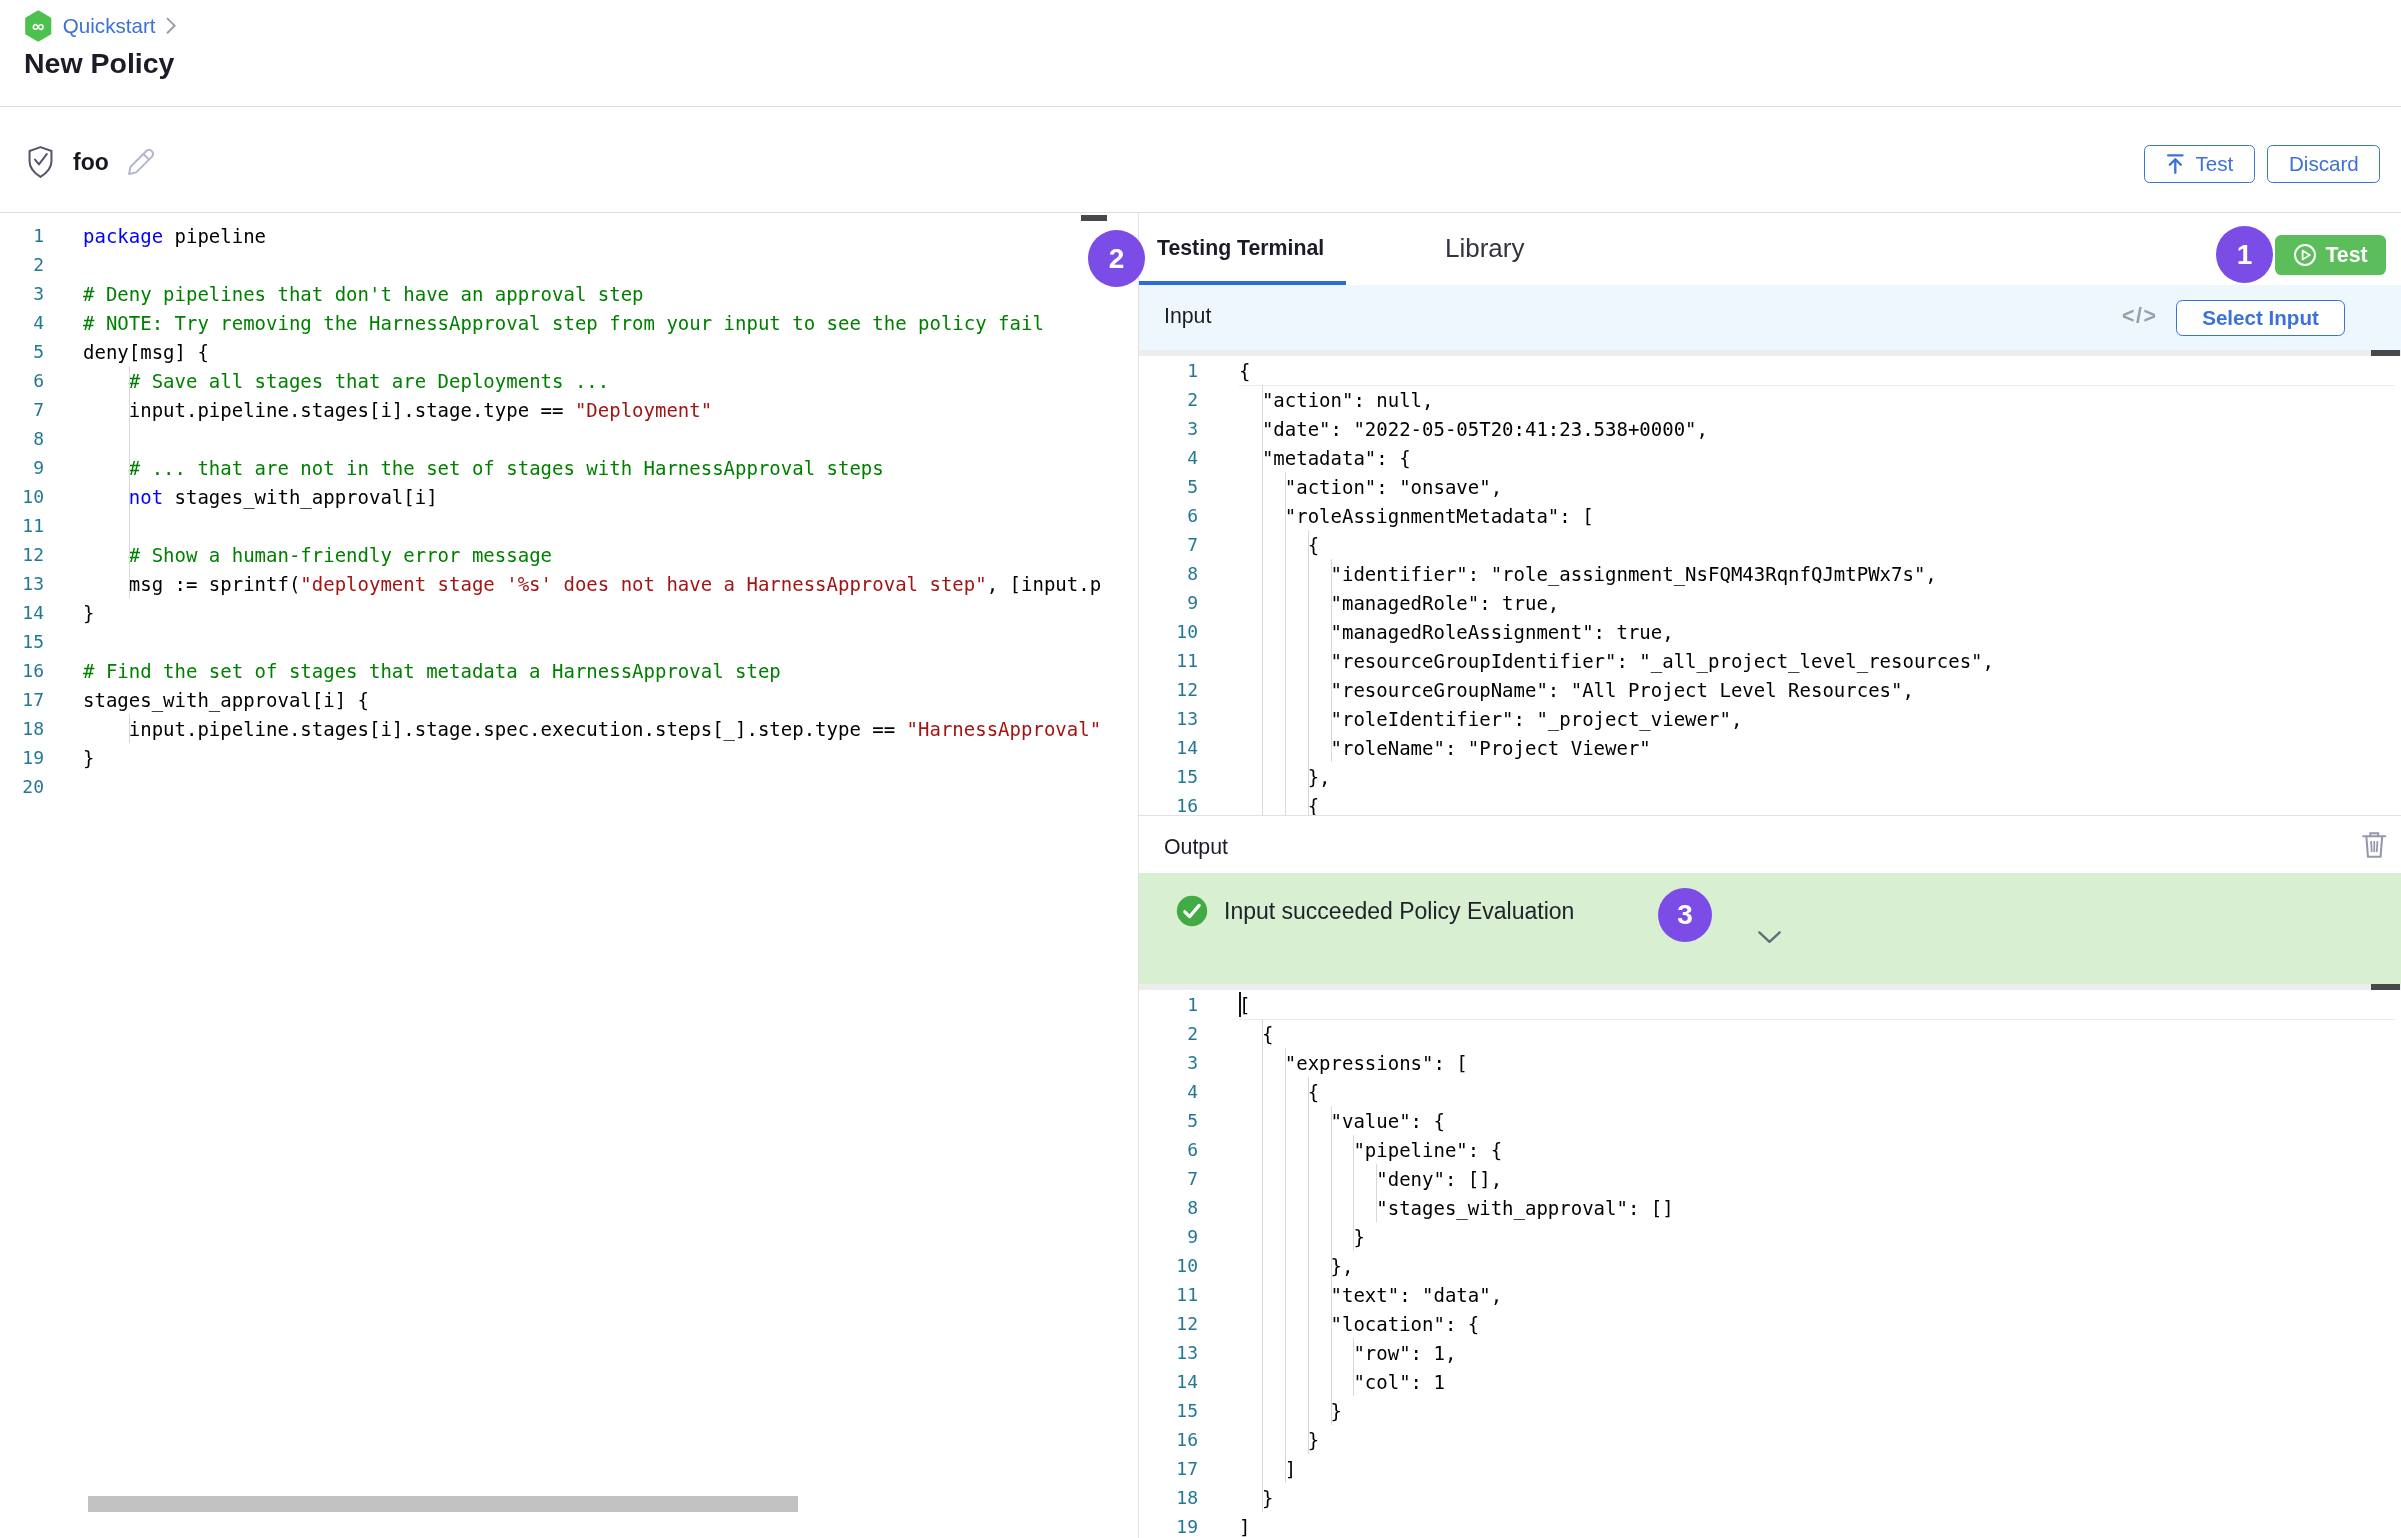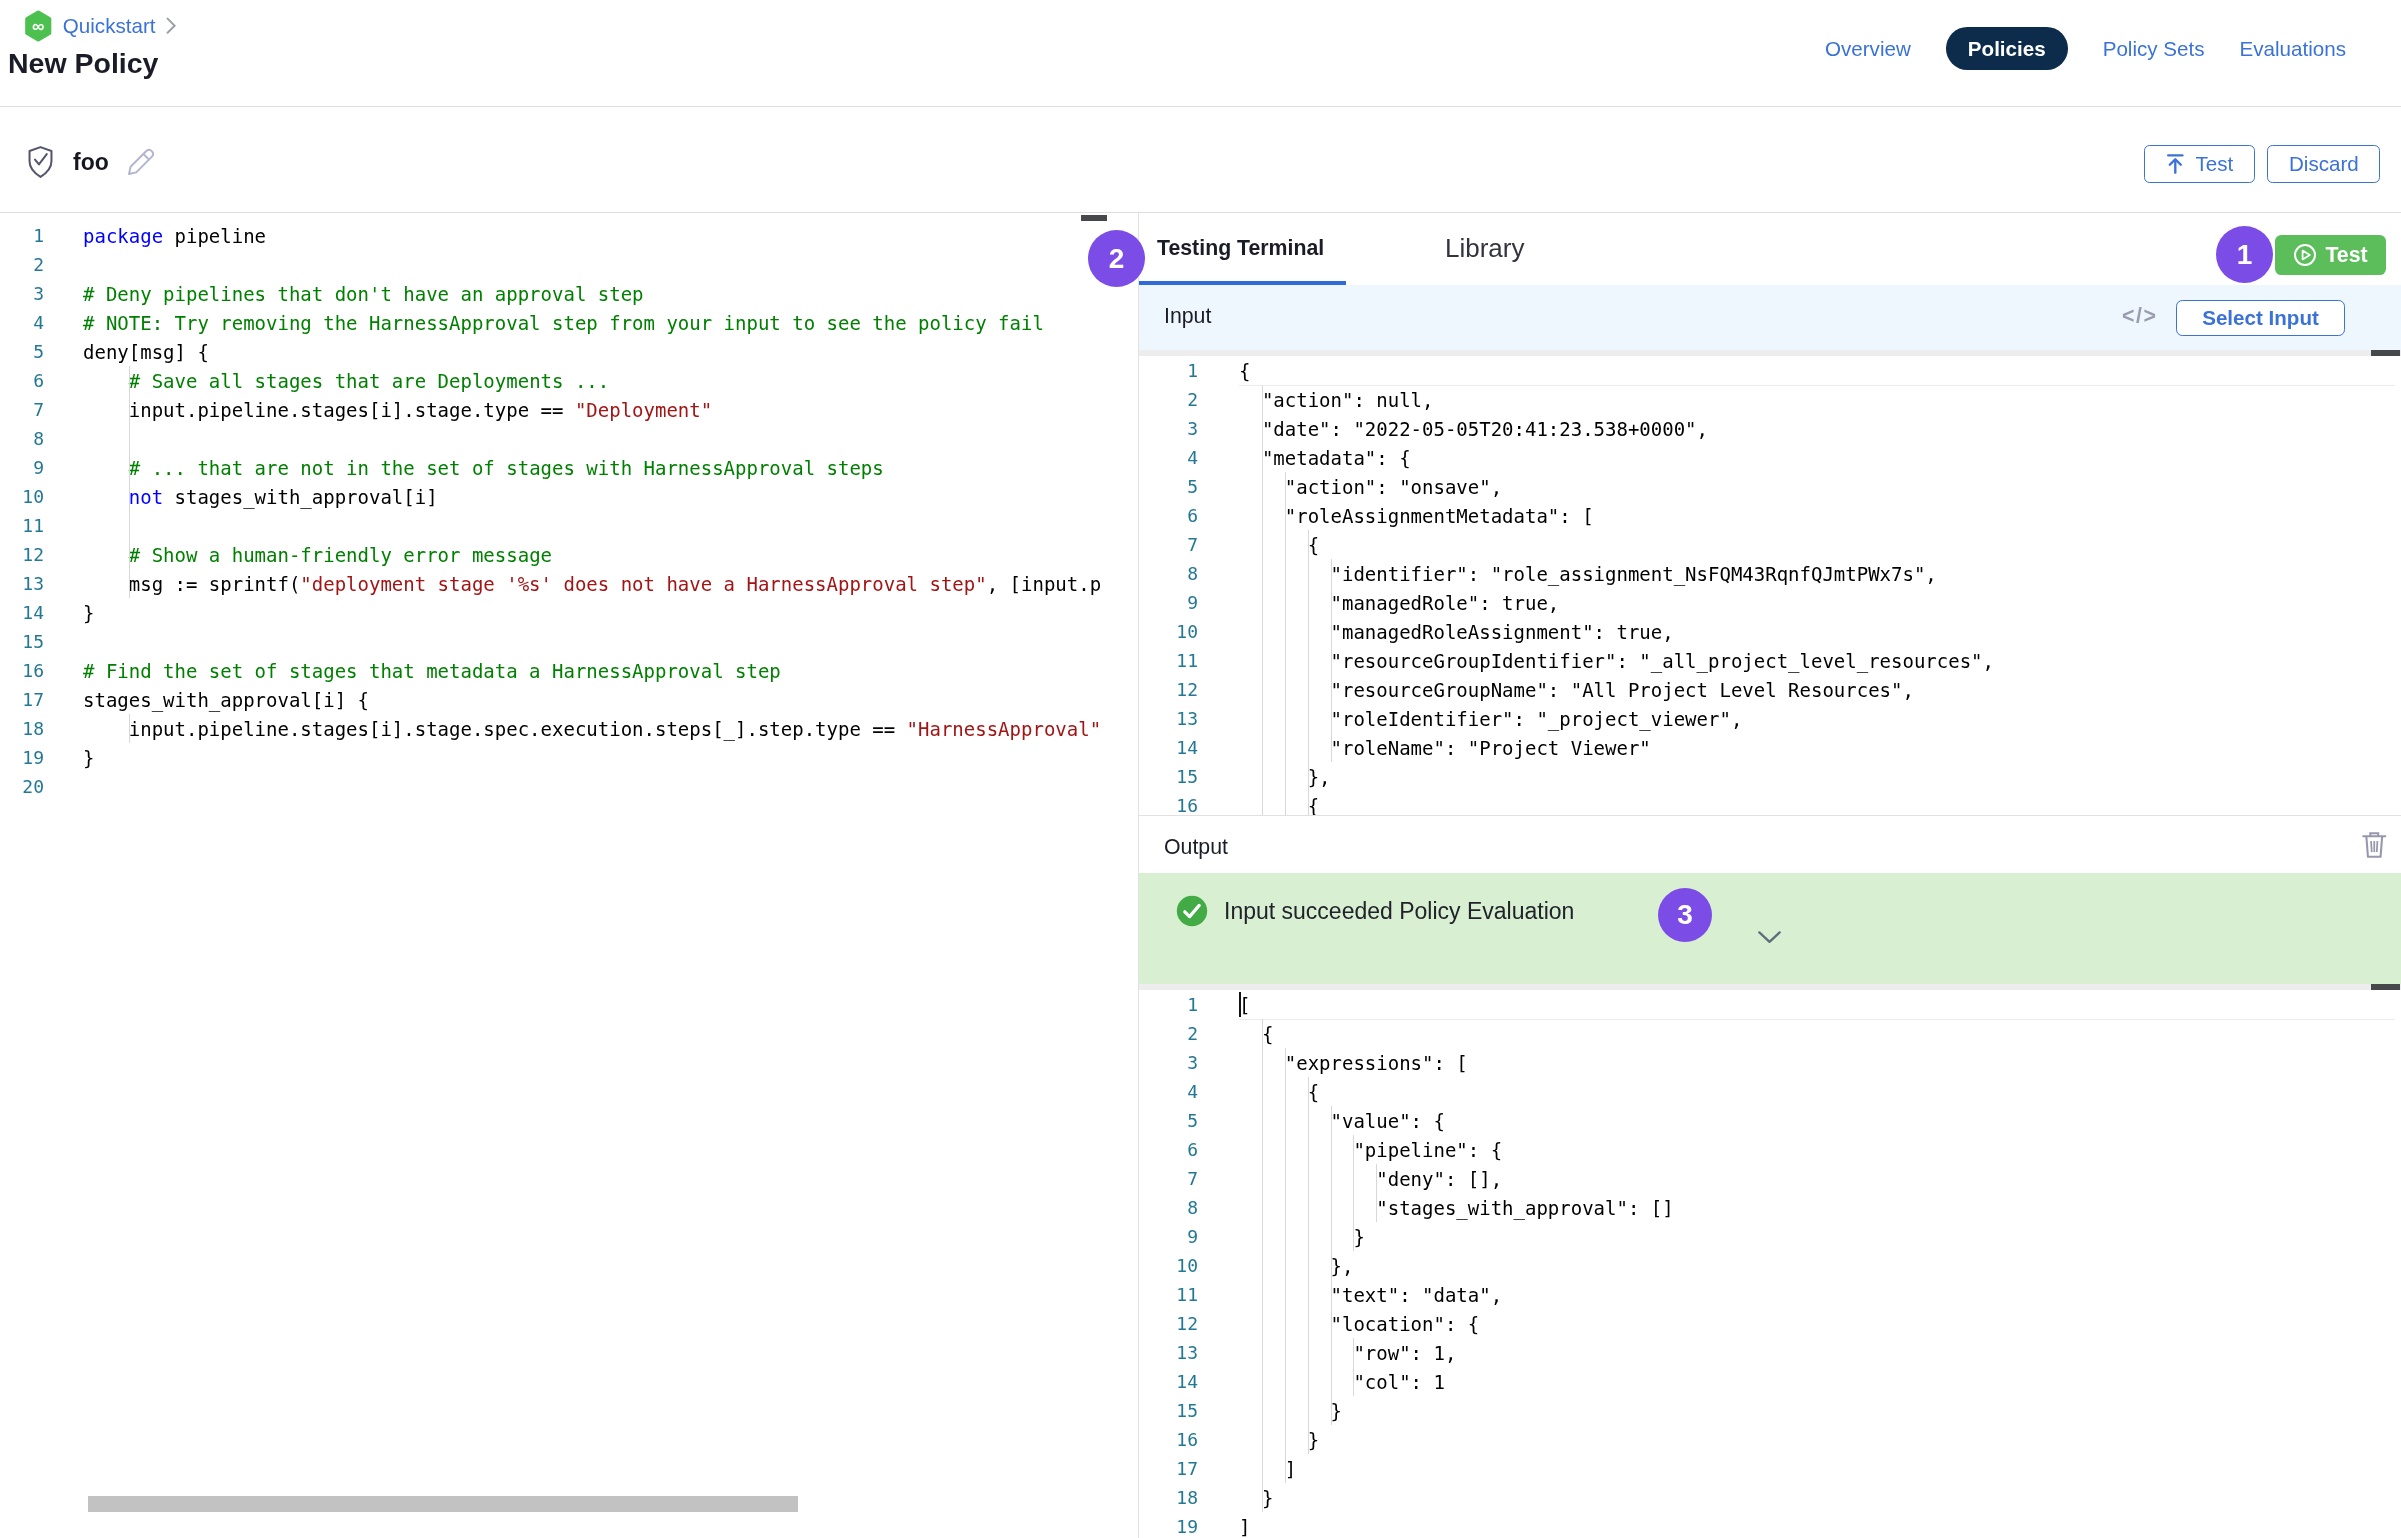--- a/index.html
+++ b/index.html
@@ -2,21 +2,21 @@
 <html style="font-size:12.6px"><head>
 <meta charset="utf-8">
 <style>
   html,body{margin:0;padding:0;background:#fff;}
   body{font-family:"Liberation Sans",sans-serif;color:#1e1e2d;}
   .page{position:relative;width:2401px;height:1538px;background:#fff;overflow:hidden;}
   .hr{position:absolute;left:0;right:0;height:0.8px;background:#dcdde3;}
   
   .breadcrumb{position:absolute;left:24px;top:9.5px;display:flex;align-items:center;gap:10.3px;}
   .crumb-link{font-size:20.6px;color:#3b72d8;cursor:pointer;}
-  .page-title{position:absolute;left:8px;top:47px;font-size:28.5px;font-weight:700;color:#1c1c28;}
+  .page-title{position:absolute;left:24px;top:47px;font-size:28.5px;font-weight:700;color:#1c1c28;}
   .nav{position:absolute;right:55px;top:27px;height:43px;display:flex;align-items:center;gap:35px;}
   .nav-link{font-size:20.6px;color:#3b72d8;font-weight:500;cursor:pointer;}
   .nav-pill{background:#0d2b4a;color:#fff;font-weight:700;border-radius:21.3px;padding:9.5px 22px;font-size:20.6px;cursor:pointer;}
   
   .name-row{position:absolute;left:24px;top:144px;display:flex;align-items:center;gap:16px;}
   .policy-name{font-size:23px;font-weight:700;color:#17171f;}
   .btns{position:absolute;right:20.6px;top:145px;display:flex;gap:12.6px;}
   .btn-outline{display:flex;align-items:center;justify-content:center;gap:9.5px;height:38px;padding:0 20.6px;
     border:1.6px solid #3b72d8;border-radius:5.5px;color:#3b72d8;font-size:20.6px;font-weight:500;background:#fff;cursor:pointer;}
   
@@ -75,26 +75,20 @@
     </span>
     <span class="crumb-link">Quickstart</span>
     <span style="display:flex;">
       <svg width="11" height="17.4" viewBox="0 0 14 22">
           <polyline points="2,2 11,11 2,20" fill="none" stroke="#9ba0a8" stroke-width="2.5" stroke-linecap="round"></polyline>
         </svg>
     </span>
   </div>
   <div class="page-title">New Policy</div>
 
-  <div class="nav">
-    <span class="nav-link">Overview</span>
-    <span class="nav-pill">Policies</span>
-    <span class="nav-link">Policy Sets</span>
-    <span class="nav-link">Evaluations</span>
-  </div>
 
   <div class="hr" style="top:106px;"></div>
 
   <div class="name-row">
     <span style="display:flex;">
       <svg width="33" height="36" viewBox="0 0 42 46">
         <path d="M21 4 L35 9 V22 C35 31 29 37 21 42 C13 37 7 31 7 22 V9 Z" fill="none" stroke="#55566b" stroke-width="2.6" stroke-linejoin="round"></path>
         <polyline points="14,20 19,26 29,13" fill="none" stroke="#55566b" stroke-width="2.6" stroke-linecap="round" stroke-linejoin="round"></polyline>
       </svg>
     </span>

